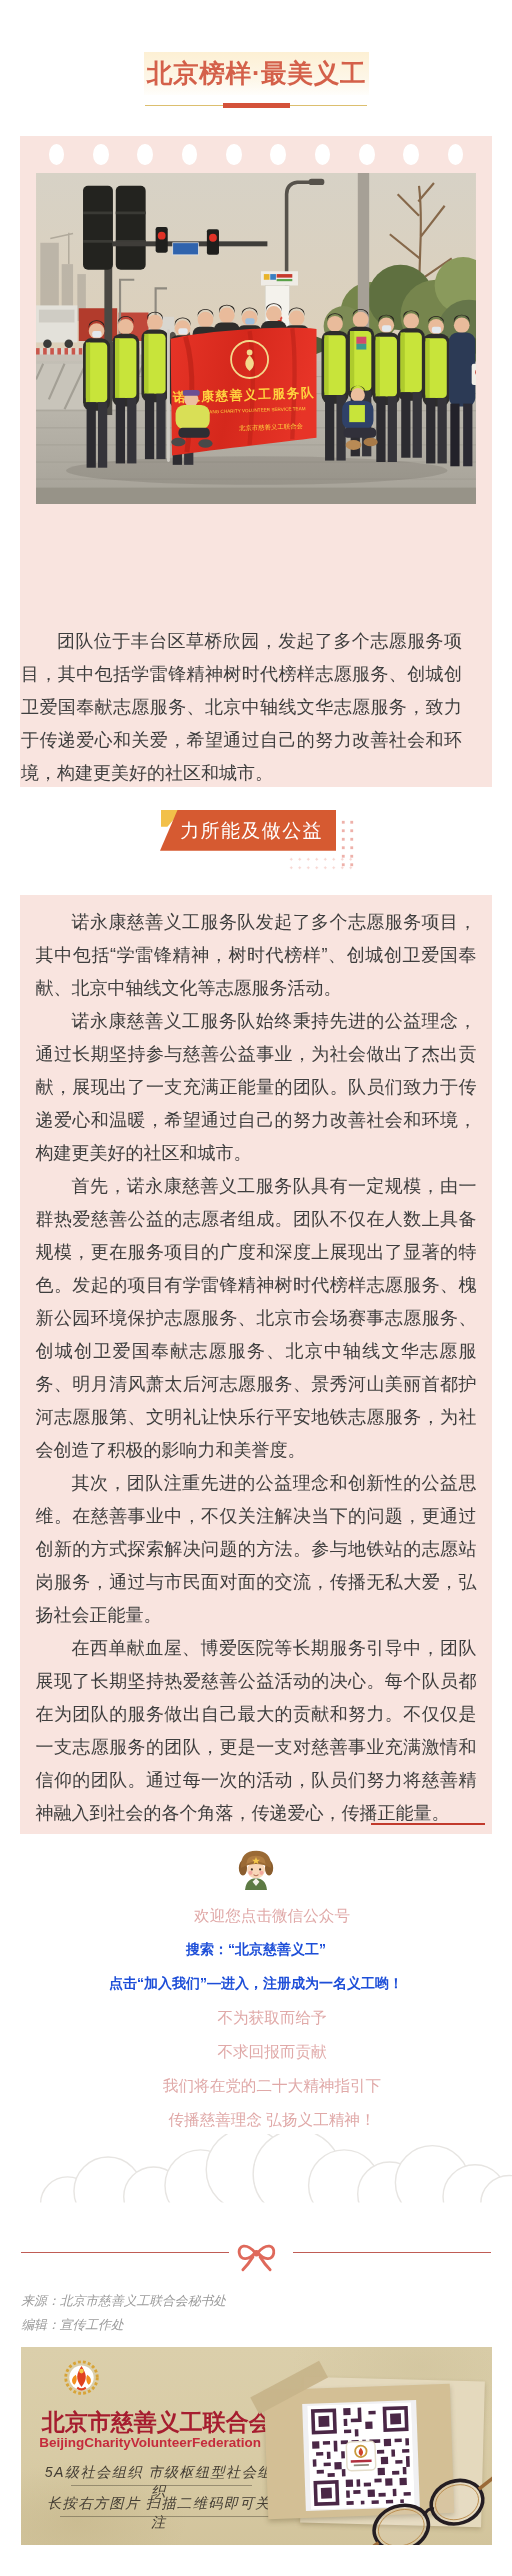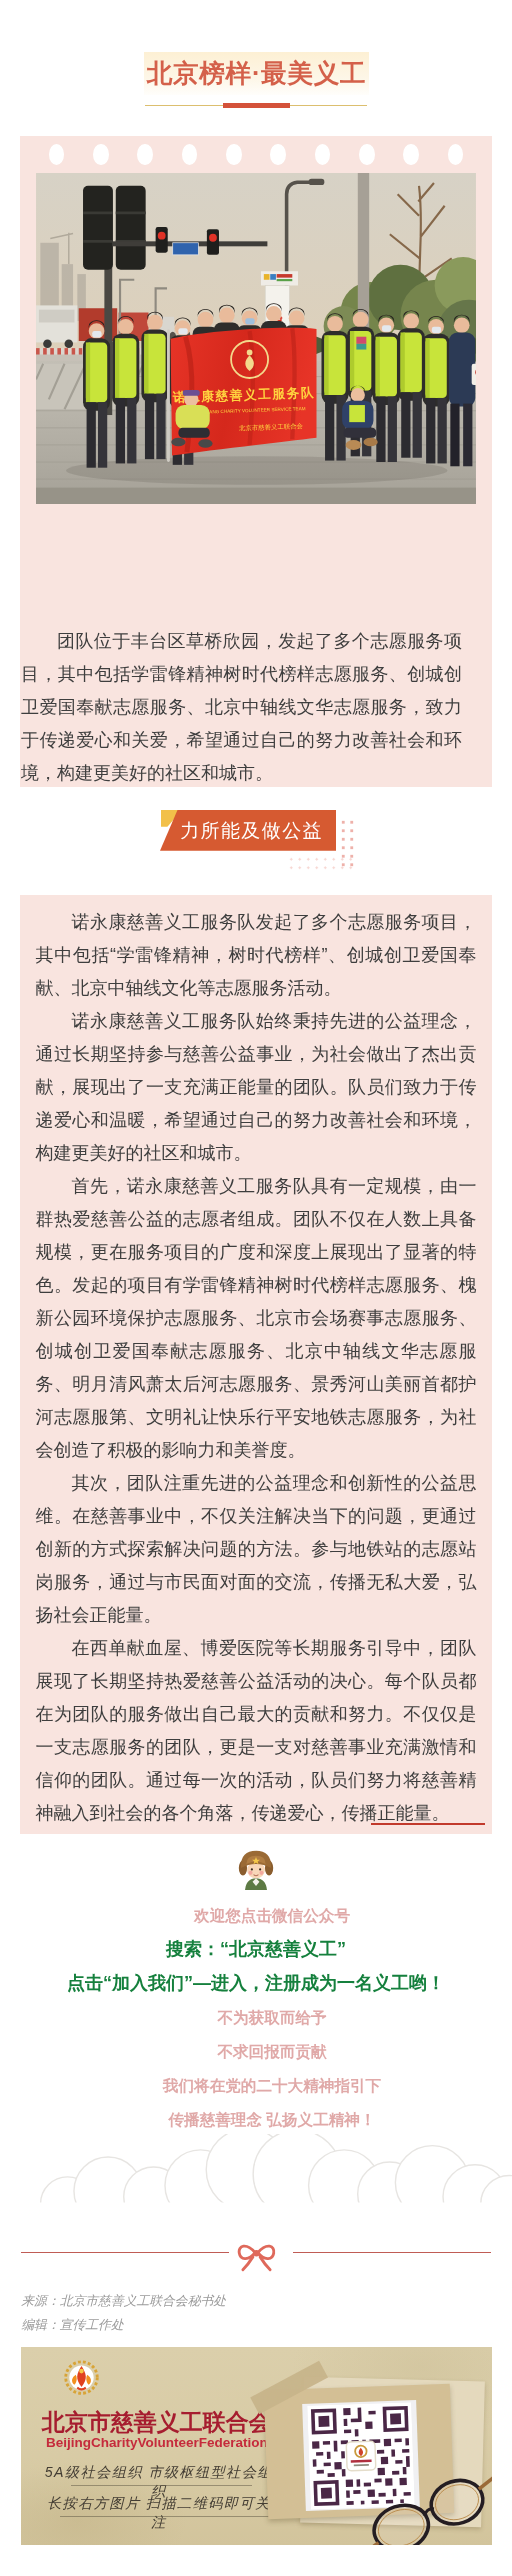--- a/index.html
+++ b/index.html
@@ -34,40 +34,40 @@
     color:#ffffff;font-size:19px;font-weight:normal;letter-spacing:1.4px;text-align:center;line-height:41px;
     padding-left:7.1px;box-sizing:border-box;}
   .dots-a{position:absolute;left:339px;top:9.2px;width:15.6px;height:51px;
     background-image:radial-gradient(circle 2.5px,#eeb1aa 55%,rgba(0,0,0,0) 60%);background-size:8.5px 8.5px;}
   .dots-b{position:absolute;left:287px;top:46px;width:68px;height:18.5px;
     background-image:radial-gradient(circle 2.1px,#f6d5d0 55%,rgba(0,0,0,0) 60%);background-size:8.5px 8.5px;}
   
   .avatar{position:absolute;top:1846px;left:234px;width:44px;height:44px;}
   .invite{position:absolute;top:1905px;left:0;width:512px;text-align:center;}
   .invite div{height:34px;line-height:21.3px;}
-  .inv-light{font-size:15.6px;font-weight:bold;color:#e0a9a8;padding-left:32px;}
-  .inv-strong{font-size:18px;font-weight:bold;color:#15803d;}
+  .inv-light{font-size:15.6px;font-weight:normal;color:#e0a9a8;padding-left:32px;}
+  .inv-strong{font-size:14px;font-weight:bold;color:#1d4ed8;}
   
   .clouds{position:absolute;top:2134px;left:0;width:512px;height:100px;}
   .bow-row{position:absolute;top:2235px;left:0;width:512px;height:40px;}
   .bow-row .line{position:absolute;top:17px;height:1.4px;background:#c05c55;}
   .bow-row .l-left{left:21.3px;width:208px;}
   .bow-row .l-right{left:293px;width:198px;}
   .bow-ic{position:absolute;left:235px;top:0;width:43px;height:38px;}
   .credits{position:absolute;top:2289px;left:21.3px;font-size:12.8px;line-height:24px;color:#9b9b9b;font-style:italic;}
   
   .footer{position:absolute;top:2347px;left:21.3px;width:471px;height:198px;overflow:hidden;
     background:
       radial-gradient(156px 85px at 12% 88%,rgba(186,170,124,.35),rgba(0,0,0,0) 70%),
       radial-gradient(185px 100px at 85% 10%,rgba(196,182,140,.30),rgba(0,0,0,0) 70%),
       linear-gradient(180deg,#dbcfab 0%,#d8cba5 55%,#d2c49c 100%);}
   .f-logo{position:absolute;left:39px;top:9.2px;width:43px;height:46px;}
   .f-title{position:absolute;left:18px;top:60px;width:235px;text-align:center;
     font-size:23px;font-weight:bold;color:#a61d2f;}
-  .f-en{position:absolute;left:18px;top:88px;width:235px;text-align:center;
+  .f-en{position:absolute;left:18px;top:88px;width:235px;text-align:left;
     font-size:13.5px;font-weight:bold;color:#c52b3c;}
   .f-tag{position:absolute;width:235px;left:20px;text-align:center;font-size:14.2px;font-style:italic;
     color:#433d33;letter-spacing:1.4px;}
   .f-tag1{top:116px;}
   .f-tag2{top:147px;}
   .f-ul{position:absolute;height:0.7px;background:rgba(90,84,66,.5);}
   .f-ul1{left:50px;top:138px;width:181px;}
   .f-ul2{left:39px;top:169px;width:210px;}
   .sheet-back{position:absolute;left:281px;top:32px;width:181px;height:146px;background:#e4d9bd;
     transform:rotate(1.5deg);box-shadow:0 2.1px 4.3px rgba(90,75,40,.25);}

